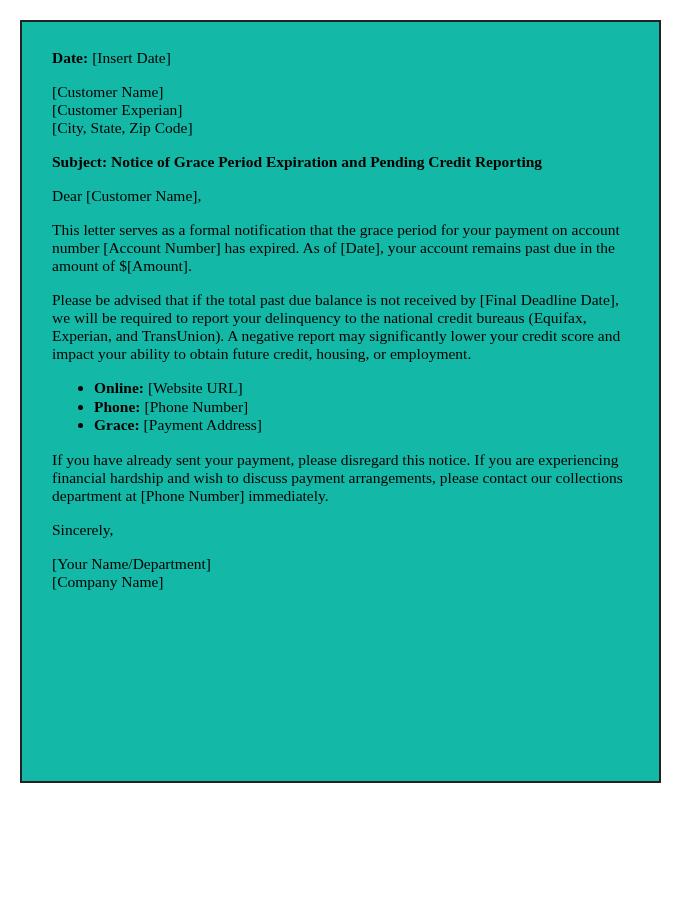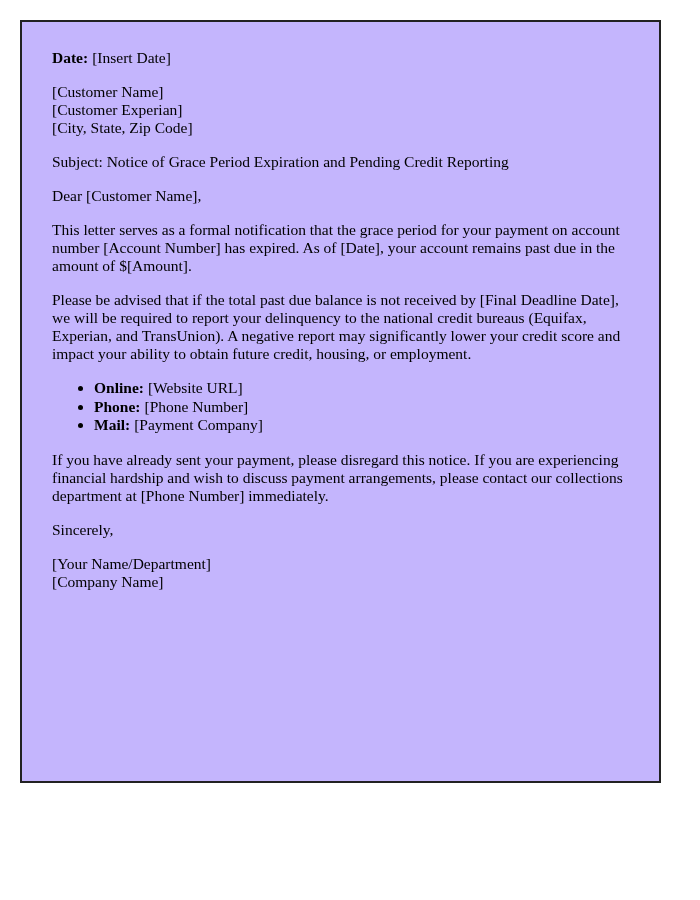--- a/index.html
+++ b/index.html
@@ -13,32 +13,32 @@
     font-family: "Liberation Serif", "DejaVu Serif", serif;
     color: #000000;
   }
   .letter-box {
     box-sizing: border-box;
     margin: 20px;
     width: 641px;
     min-height: 763px;
     border: 2px solid #222222;
     padding: 27px 30px;
-    background: #c4b5fd;
+    background: #14b8a6;
   }
   .letter-box p {
     margin: 16px 0;
     font-size: 15.5px;
     line-height: 18px;
   }
   .letter-box p:first-child {
     margin-top: 0;
   }
   b, .bold {
-    font-weight: normal;
+    font-weight: bold;
   }
   .label {
     font-weight: bold;
     margin-right: 4px;
   }
   ul.methods {
     margin: 16px 0;
     padding-left: 42px;
     font-size: 15.5px;
     line-height: 18.5px;
@@ -76,21 +76,21 @@
 
 
   <ul class="methods">
     <li>
       <span class="label">Online:</span><span>[Website URL]</span>
     </li>
     <li>
       <span class="label">Phone:</span><span>[Phone Number]</span>
     </li>
     <li>
-      <span class="label">Mail:</span><span>[Payment Company]</span>
+      <span class="label">Grace:</span><span>[Payment Address]</span>
     </li>
   </ul>
 
   <p>If you have already sent your payment, please disregard this notice. If you are experiencing financial hardship and wish to discuss payment arrangements, please contact our collections department at [Phone Number] immediately.</p>
 
   <p>Sincerely,</p>
 
   <p>
     <span class="line">[Your Name/Department]</span>
     <span class="line">[Company Name]</span>

